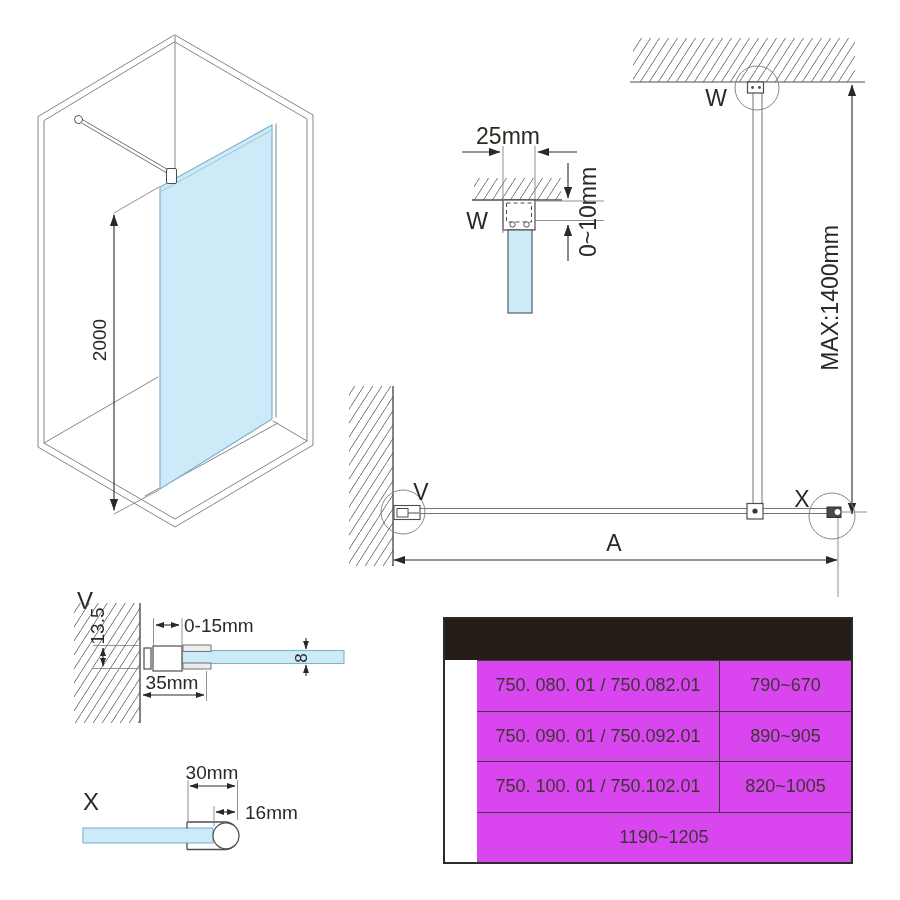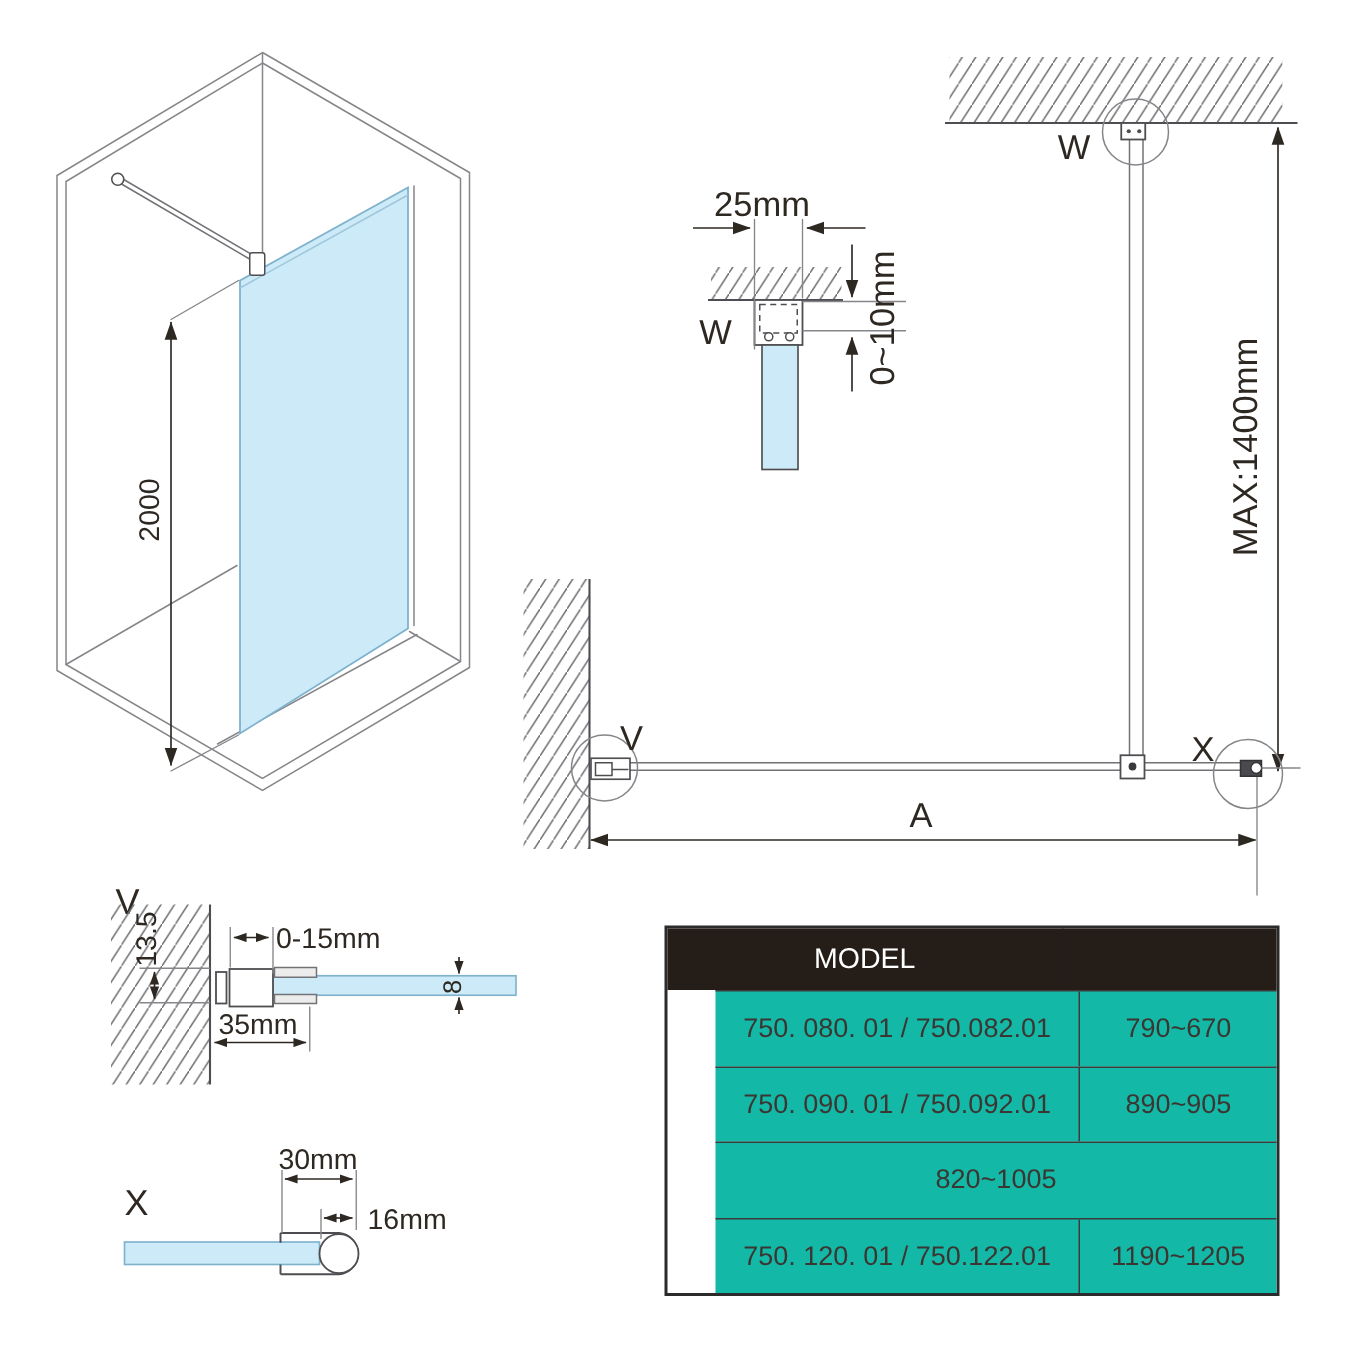--- a/index.html
+++ b/index.html
@@ -5,21 +5,21 @@
   html,body{margin:0;padding:0;background:#ffffff;}
   #stage{position:relative;width:900px;height:900px;background:#ffffff;overflow:hidden;
          font-family:"Liberation Sans", sans-serif;}
   #drawing{position:absolute;left:0;top:0;}
   svg text{fill:#2e2823;font-family:"Liberation Sans", sans-serif;}
   
   #model-table{position:absolute;left:443px;top:617px;width:410px;height:247px;
     border:2px solid #2b2b2b;box-sizing:border-box;display:flex;flex-direction:column;
     color:#3b3632;font-size:18px;}
   #model-table .thead{display:flex;flex:0 0 41px;background:#241d18;color:#ffffff;font-size:19px;}
-  #model-table .trow{display:flex;flex:1 1 auto;border-top:1.5px solid #3c3c3c;background:#14b8a6;margin-left:32px;}
+  #model-table .trow{display:flex;flex:1 1 auto;border-top:1.5px solid #3c3c3c;background:#d946ef;margin-left:32px;}
   #model-table .c-model{flex:0 0 65%;display:flex;align-items:center;justify-content:center;
     border-right:1.5px solid #3c3c3c;box-sizing:border-box;}
   #model-table .c-a{flex:1 1 auto;display:flex;align-items:center;justify-content:center;}
   #model-table .thead .c-model{border-right:1.5px solid #241d18;}
 </style>
 </head>
 <body>
 
 <div id="stage">
 
@@ -192,32 +192,31 @@
     <g>
       <line x1="214" y1="806" x2="214" y2="826" stroke="#85858a" stroke-width="0.9"></line>
       <line x1="216" y1="812" x2="235" y2="812" stroke="#2e2823" stroke-width="1.1" marker-start="url(#arrS)" marker-end="url(#arrS)"></line>
       <text x="245" y="819" text-anchor="start" font-size="19">16mm</text>
     </g>
   </g>
 </svg>
 
 <div id="model-table">
   <div class="thead">
-    <div class="c-model">MODEL</div>
   </div>
   <div class="trow">
     <div class="c-model">750. 080. 01 / 750.082.01</div>
     <div class="c-a">790~670</div>
   </div>
   <div class="trow">
     <div class="c-model">750. 090. 01 / 750.092.01</div>
     <div class="c-a">890~905</div>
   </div>
   <div class="trow">
+    <div class="c-model">750. 100. 01 / 750.102.01</div>
     <div class="c-a">820~1005</div>
   </div>
   <div class="trow">
-    <div class="c-model">750. 120. 01 / 750.122.01</div>
     <div class="c-a">1190~1205</div>
   </div>
 </div>
 
 </div>
 
 </body></html>

